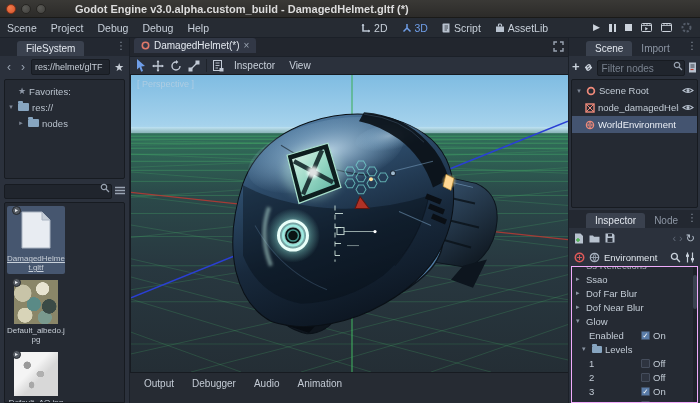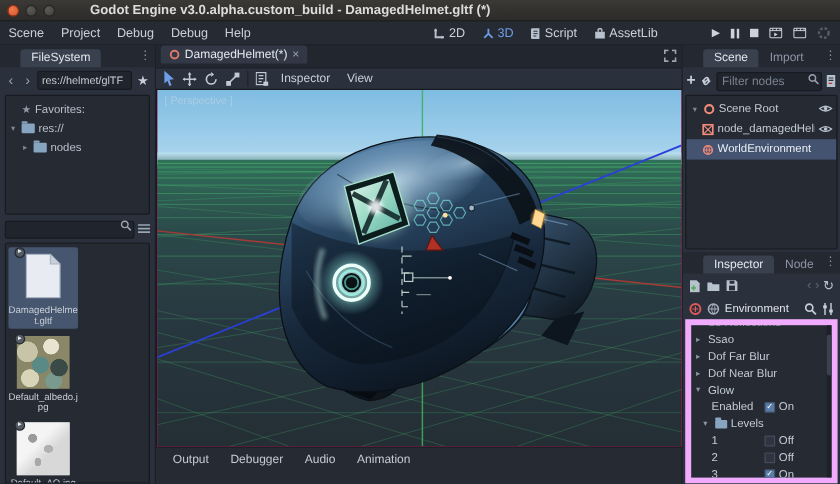--- a/index.html
+++ b/index.html
@@ -47,21 +47,21 @@
 
   .searchbar { height:20px; display:flex; align-items:center; padding:1px 4px; gap:3px; }
   .searchfield { flex:1; min-width:0; position:relative; }
   .searchfield input { width:100%; background:#20252d; border:1px solid #171b21; border-radius:2px; height:15px; font-size:9px; color:#c6cdd6; padding:0 14px 0 3px; }
   .mag { position:absolute; right:2px; top:2px; }
   .listtoggle { color:#9aa4b2; }
 
   .filegrid { flex:1; margin:2px 4px 0; background:#252a33; border:1px solid #171b21; border-top-left-radius:2px; border-top-right-radius:2px;
     padding:3px 1px; display:flex; flex-wrap:wrap; overflow:hidden; align-content:flex-start; }
   .fitem { width:58px; margin:0 0 4px 1px; display:flex; flex-direction:column; align-items:center; border-radius:2px; padding:2px 0; }
-  .fitem.selected { background:#46566f; }
+  .fitem.selected { background:#46566f;text-decoration:underline; }
   .thumb { width:44px; height:44px; position:relative; flex:none; }
   .badge { position:absolute; top:-2px; left:-2px; width:9px; height:9px; border-radius:50%; background:#555b63; border:1px solid #23272d;
     color:#e8ebef; font-size:6px; line-height:7px; text-align:center; z-index:2; }
   .fname { font-size:8px; line-height:9px; color:#c6cdd6; text-align:center; word-break:break-all; margin-top:2px; width:58px; }
 
   .t-gltf { display:flex; align-items:center; justify-content:center; }
   .t-albedo { background:#8a8668;
     background-image:radial-gradient(circle at 20% 30%, #c8c4a8 0 18%, transparent 19%),
       radial-gradient(circle at 65% 20%, #e8e4d0 0 14%, transparent 15%),
       radial-gradient(circle at 45% 55%, #5a8a86 0 20%, transparent 21%),
@@ -108,21 +108,21 @@
   .node-row .grow { flex:1; overflow:hidden; text-overflow:clip; }
   .ind1 { padding-left:13px; }
 
   .inspector { flex:1; display:flex; flex-direction:column; min-height:0; }
   .ins-toolbar { height:20px; display:flex; align-items:center; gap:5px; padding:0 5px; }
   .ins-hist { margin-left:auto; display:flex; gap:3px; align-items:center; color:#5f6875; font-size:11px; }
   .hist-ic { color:#b8c2cf; font-size:11px; }
   .obj-row { height:18px; display:flex; align-items:center; gap:4px; padding:0 5px; font-size:9.5px; color:#e0e6ed; }
   .obj-row .grow { flex:1; }
 
-  .props { flex:1; margin:0 2px 0; background:#252a33; border:5px solid #f0abfc; overflow:hidden; position:relative; font-size:9.5px; }
+  .props { flex:1; margin:0 2px 0; background:#252a33; border:1px solid #f0abfc; overflow:hidden; position:relative; font-size:9.5px; }
   .prop-row { display:flex; align-items:center; height:14px; gap:3px; padding:0 4px; color:#c3ccd6; white-space:nowrap; }
   .prop-row.partial { margin-top:-9px; opacity:.8; }
   .prop-row .arrow { font-size:7px; color:#8b94a2; width:7px; }
   .prop-row .lbl { flex:1; overflow:hidden; }
   .prop-sub { padding-left:17px; }
   .ctl { display:flex; align-items:center; gap:3px; width:52px; flex:none; }
   .cb { width:9px; height:9px; border-radius:1px; flex:none; }
   .cb.on { background:#5a7ca8; border:1px solid #42536b; color:#fff; font-size:7px; line-height:8px; text-align:center; }
   .cb.off { background:#2e3440; border:1px solid #454d5c; }
   .scrollbar { position:absolute; right:0; top:0; bottom:0; width:4px; background:#1d2229; }

